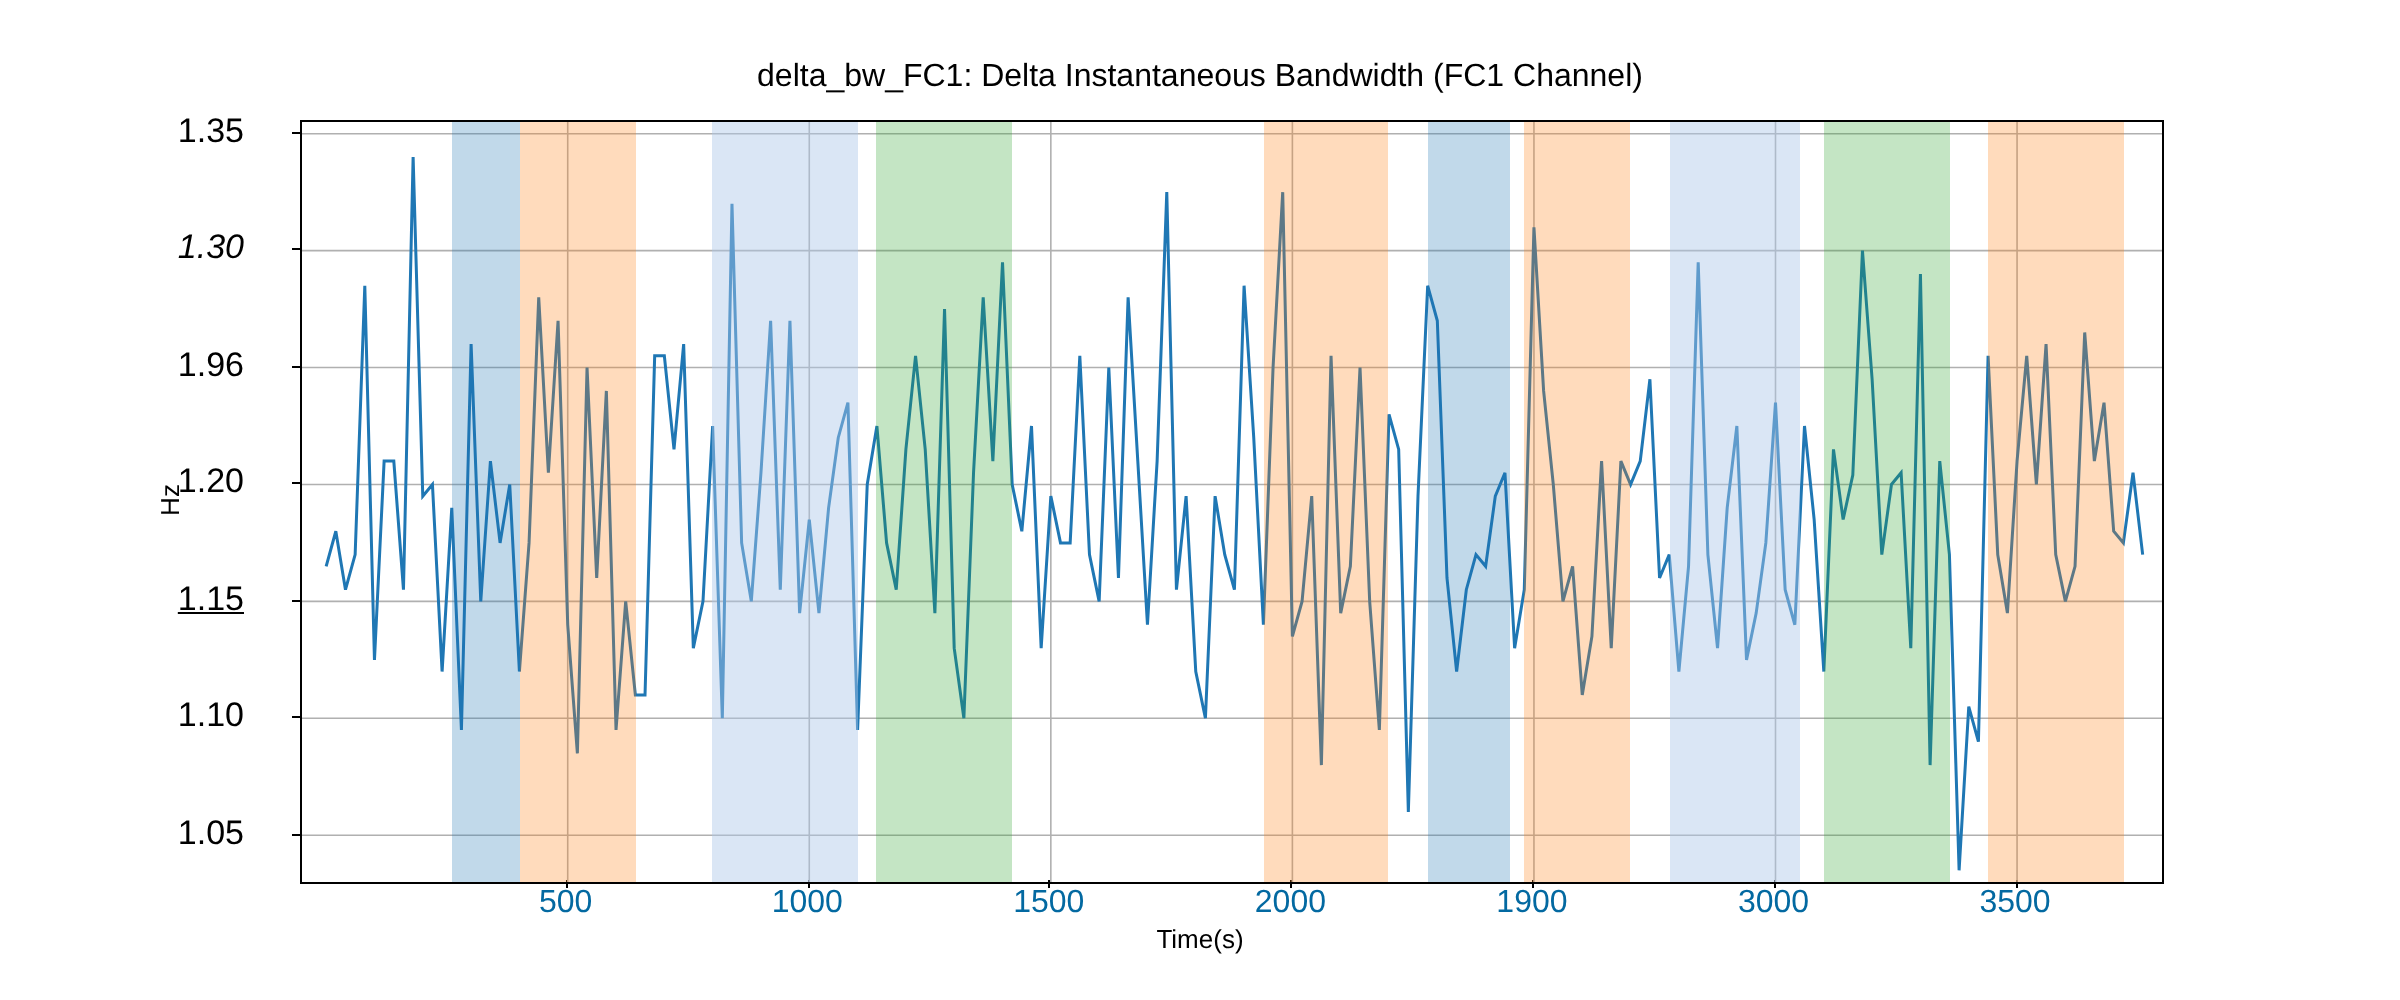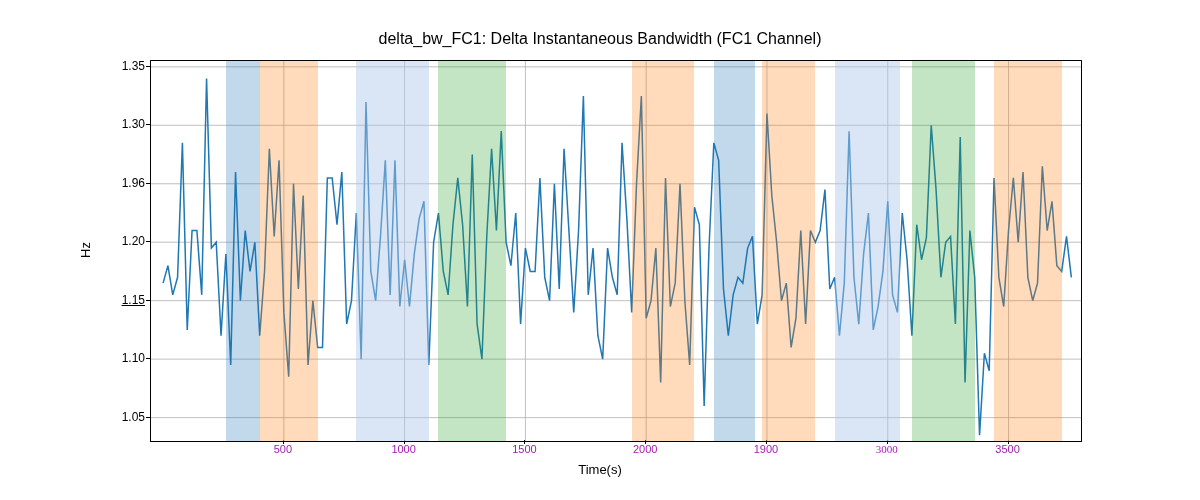--- a/index.html
+++ b/index.html
@@ -47,30 +47,30 @@
   .xlabel {
     position: absolute;
     top: 462px;
     width: 1200px;
     text-align: center;
     font-size: 13px;
     color: #000;
   }
   .ytick {
     position: absolute;
-    right: 1055px;
-    font-size: 12px;
+    right: 1078px;
+    font-size: 17px;
     color: #000;
     transform: translateY(-50%);
   }
   .xtick {
     position: absolute;
     top: 443px;
-    font-size: 11px;
-    color: #a21caf;
+    font-size: 16px;
+    color: #0369a1;
     transform: translateX(-50%);
   }
   .grid line {
     stroke: #b0b0b0;
     stroke-width: 0.8;
   }
   .line-path {
     fill: none;
     stroke: #1f77b4;
     stroke-width: 1.5;
@@ -102,37 +102,37 @@
       <div class="ytick" style="top: 416.615px;">1.05</div>
       <div class="tick-mark" style="left: 146px; top: 416.615px; width: 4px; height: 1px;"></div>
       <div class="ytick" style="top: 358.154px;">1.10</div>
       <div class="tick-mark" style="left: 146px; top: 358.154px; width: 4px; height: 1px;"></div>
       <div class="ytick" style="top: 299.692px; text-decoration: underline;">1.15</div>
       <div class="tick-mark" style="left: 146px; top: 299.692px; width: 4px; height: 1px;"></div>
       <div class="ytick" style="top: 241.231px;">1.20</div>
       <div class="tick-mark" style="left: 146px; top: 241.231px; width: 4px; height: 1px;"></div>
       <div class="ytick" style="top: 182.769px;">1.96</div>
       <div class="tick-mark" style="left: 146px; top: 182.769px; width: 4px; height: 1px;"></div>
-      <div class="ytick" style="top: 124.308px;">1.30</div>
+      <div class="ytick" style="top: 124.308px; font-style: italic;">1.30</div>
       <div class="tick-mark" style="left: 146px; top: 124.308px; width: 4px; height: 1px;"></div>
       <div class="ytick" style="top: 65.8462px;">1.35</div>
       <div class="tick-mark" style="left: 146px; top: 65.8462px; width: 4px; height: 1px;"></div>
     </div>
   <div id="xticks-container">
       <div class="xtick" style="left: 282.857px;">500</div>
       <div class="tick-mark" style="top: 440px; left: 282.857px; height: 4px; width: 1px;"></div>
       <div class="xtick" style="left: 403.636px;">1000</div>
       <div class="tick-mark" style="top: 440px; left: 403.636px; height: 4px; width: 1px;"></div>
       <div class="xtick" style="left: 524.416px;">1500</div>
       <div class="tick-mark" style="top: 440px; left: 524.416px; height: 4px; width: 1px;"></div>
       <div class="xtick" style="left: 645.195px;">2000</div>
       <div class="tick-mark" style="top: 440px; left: 645.195px; height: 4px; width: 1px;"></div>
       <div class="xtick" style="left: 765.974px;">1900</div>
       <div class="tick-mark" style="top: 440px; left: 765.974px; height: 4px; width: 1px;"></div>
-      <div class="xtick" style="left: 886.753px; font-family: Liberation Serif, serif;">3000</div>
+      <div class="xtick" style="left: 886.753px;">3000</div>
       <div class="tick-mark" style="top: 440px; left: 886.753px; height: 4px; width: 1px;"></div>
       <div class="xtick" style="left: 1007.53px;">3500</div>
       <div class="tick-mark" style="top: 440px; left: 1007.53px; height: 4px; width: 1px;"></div>
     </div>
 
   <div class="plot-area">
     <div id="bands-container">
         <div class="band band-blue" style="left: 74.8831px; width: 33.8182px;"></div>
         <div class="band band-orange" style="left: 108.701px; width: 57.974px;"></div>
         <div class="band band-ltblue" style="left: 205.325px; width: 33.8182px;"></div>

